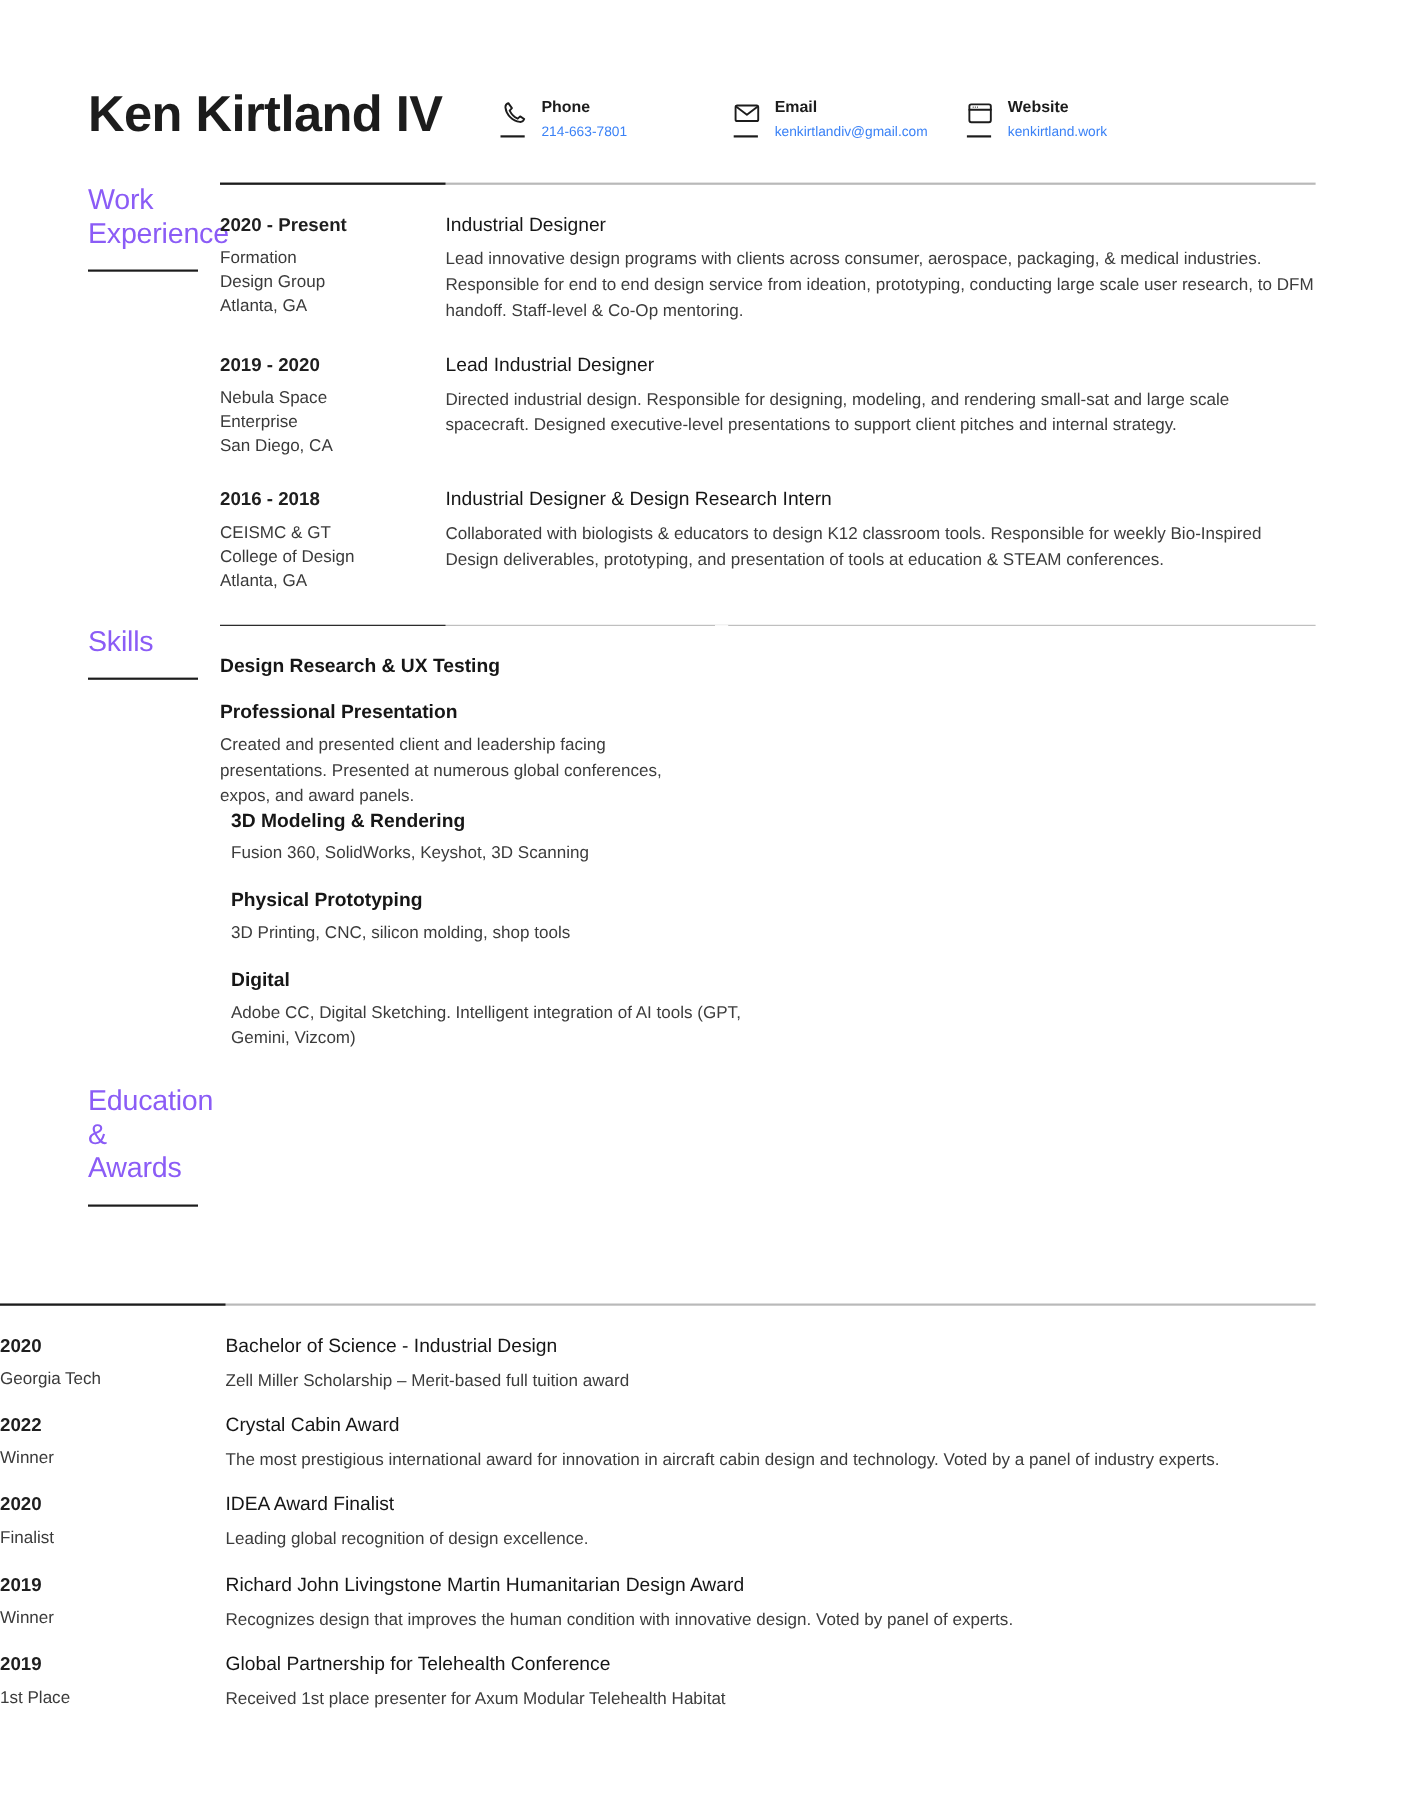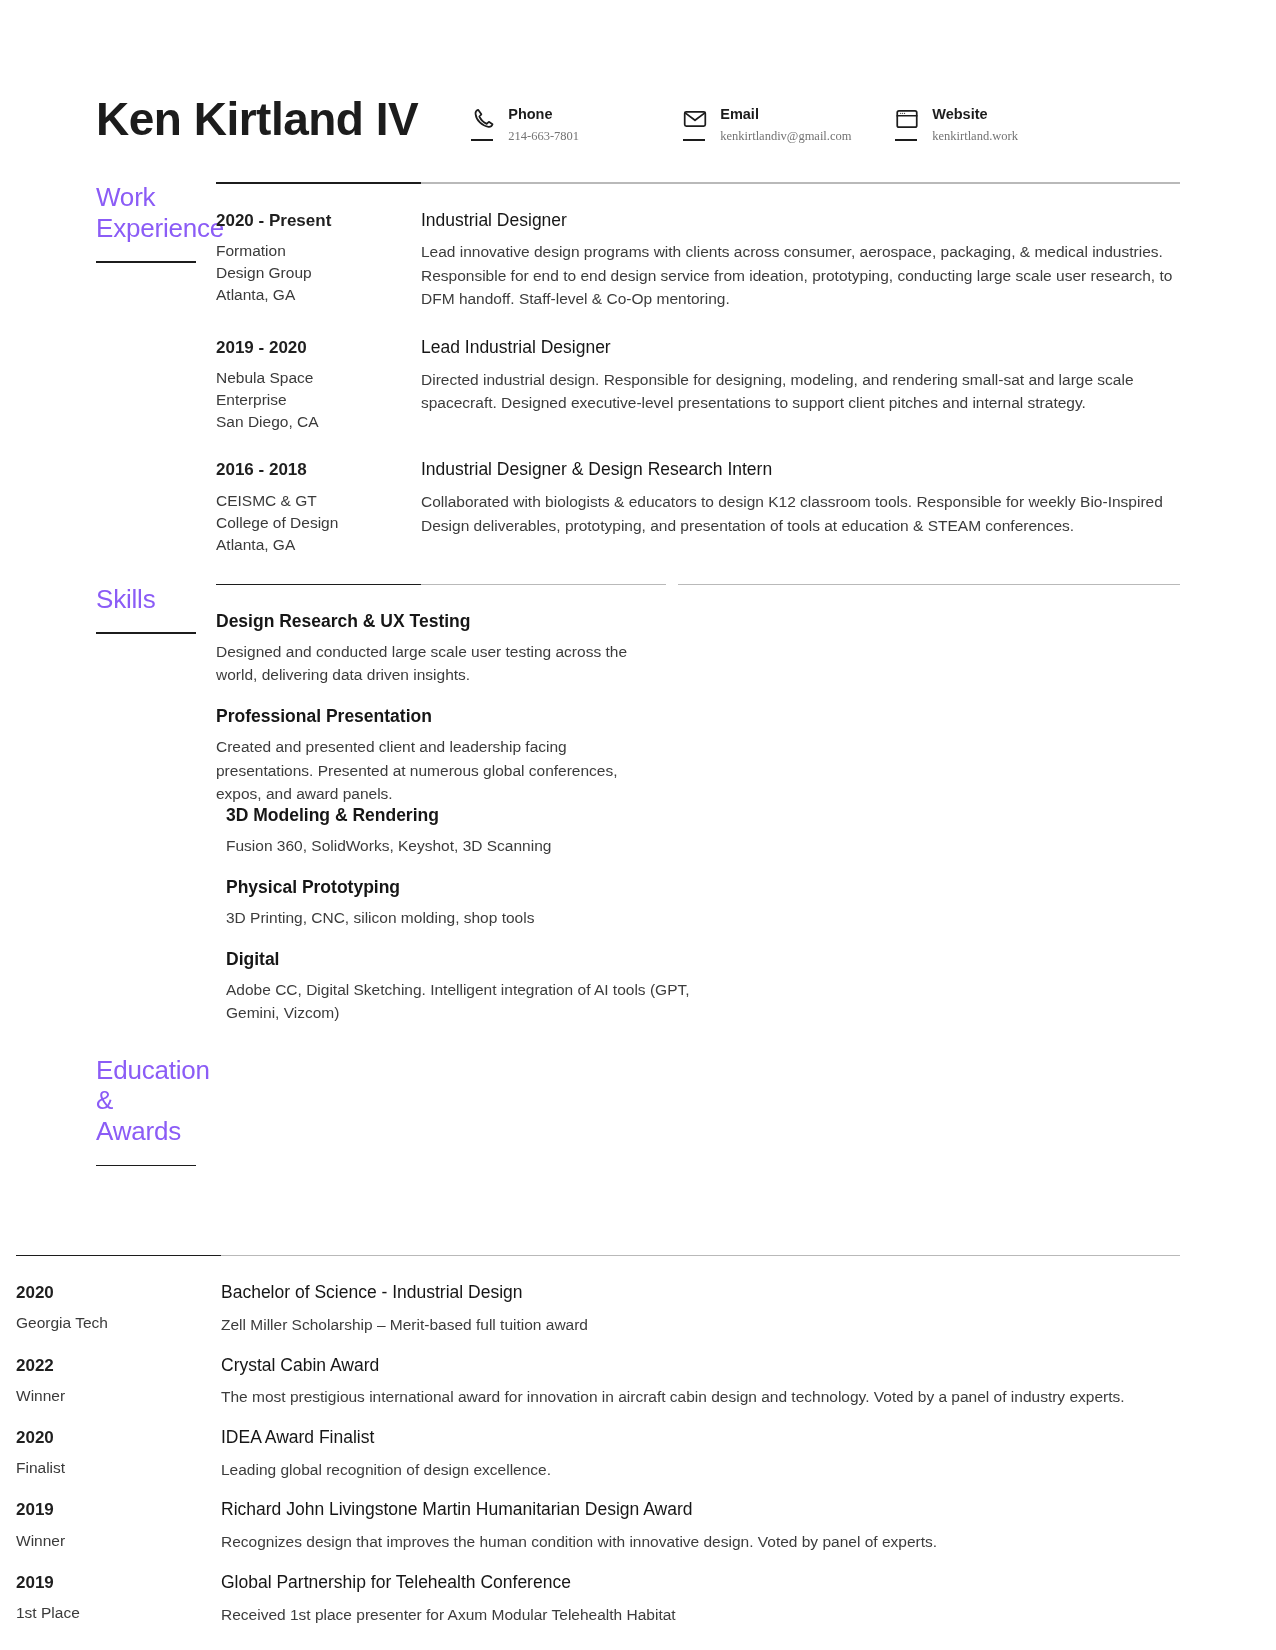--- a/index.html
+++ b/index.html
@@ -8,21 +8,21 @@
     height: 1650px;
     background: #ffffff;
   }
   body {
     font-family: "Liberation Sans", sans-serif;
     color: #2a2a2a;
     position: relative;
     overflow: hidden;
   }
 
-  .page { position: relative; width: 1276px; height: 1260px; padding: 16px; }
+  .page { position: relative; width: 1276px; height: 1260px; padding: 0; }
 
   
   .header {
     position: relative;
     display: flex;
     align-items: flex-start;
     padding: 72px 0 0 80px;
     height: 108px;
   }
   .name {
@@ -64,24 +64,23 @@
   .contact-label {
     font-size: 14.5px;
     font-weight: 700;
     color: #1c1c1c;
     line-height: 1.3;
     margin-bottom: 4px;
   }
   .contact-value {
     font-size: 12.5px;
     font-weight: 400;
-    color: #737373;
+    color: #3b82f6;
     line-height: 1.3;
     white-space: nowrap;
-    font-family: Liberation Serif, serif;
   }
 
   
   .section { display: flex; position: relative; }
   .section-left {
     width: 200px;
     padding-left: 80px;
     flex: 0 0 200px;
   }
   .section-title {
@@ -300,21 +299,20 @@
       <div class="section-title-rule"></div>
     </div>
     <div class="section-right">
       <div class="divider split"></div>
 
       <div class="skills-cols">
 
         <div class="skills-col left">
           <div class="skill">
             <div class="skill-name">Design Research &amp; UX Testing</div>
-            <div class="skill-desc">Designed and conducted large scale user testing across the world, delivering data driven insights.</div>
           </div>
           <div class="skill">
             <div class="skill-name">Professional Presentation</div>
             <div class="skill-desc">Created and presented client and leadership facing presentations. Presented at numerous global conferences, expos, and award panels.</div>
           </div>
         </div>
 
         <div class="skills-col right">
           <div class="skill">
             <div class="skill-name">3D Modeling &amp; Rendering</div>

